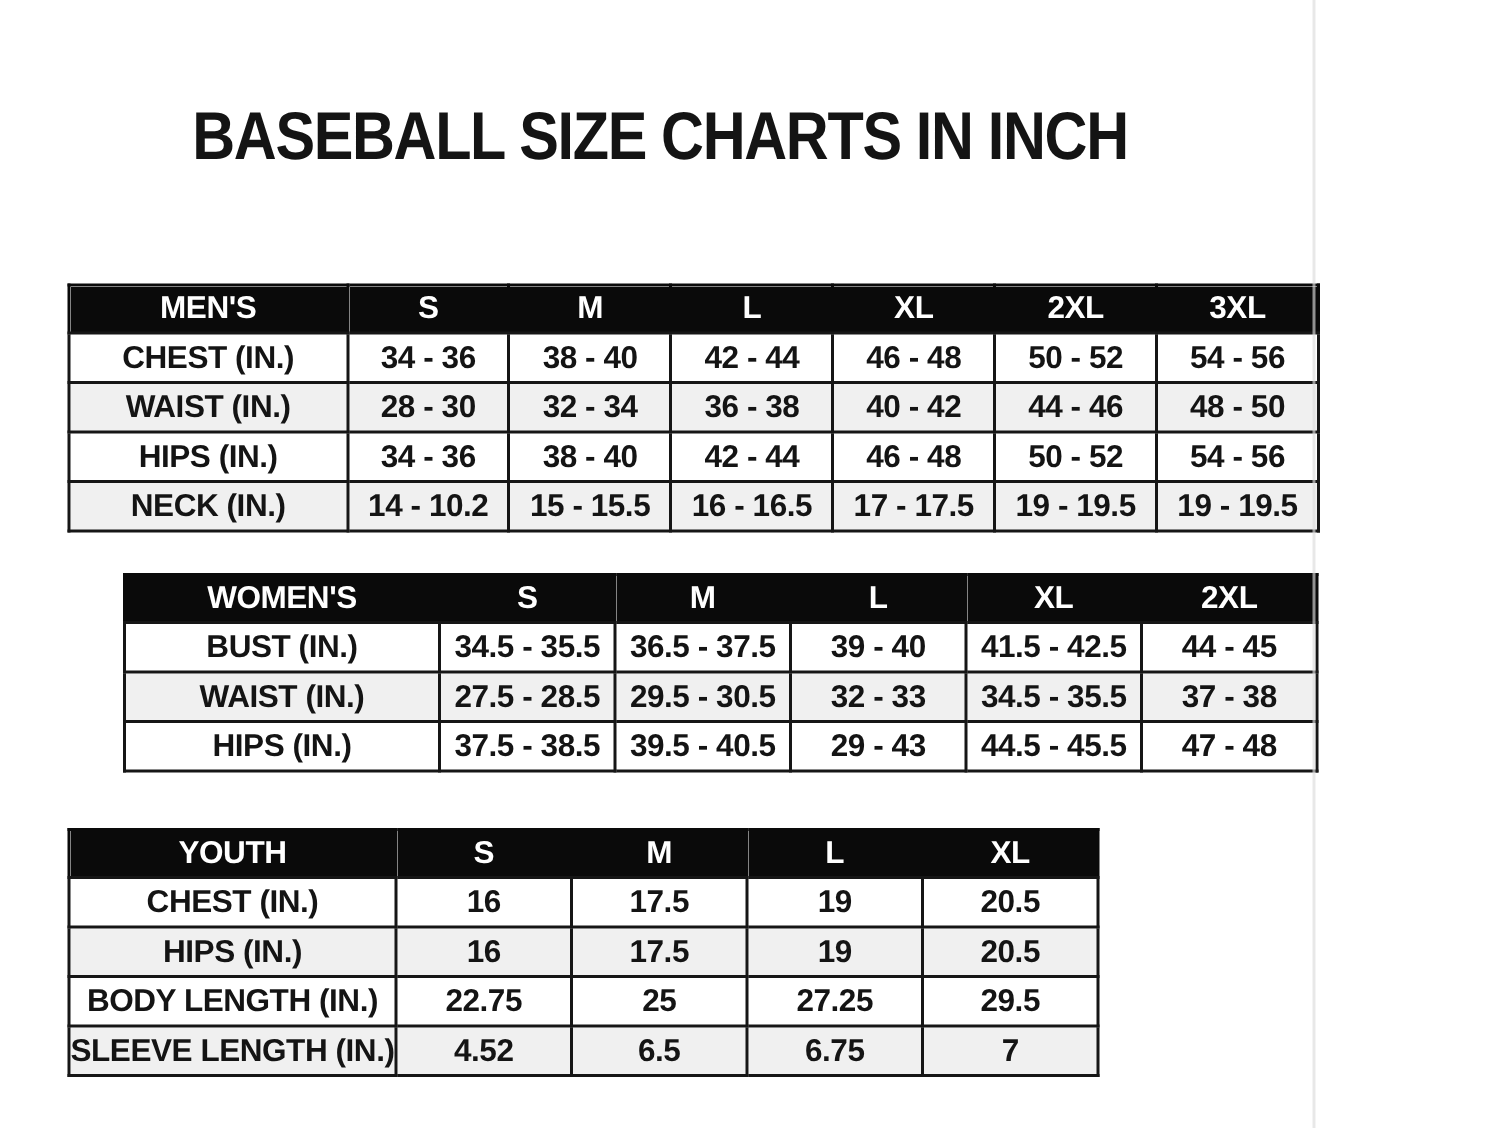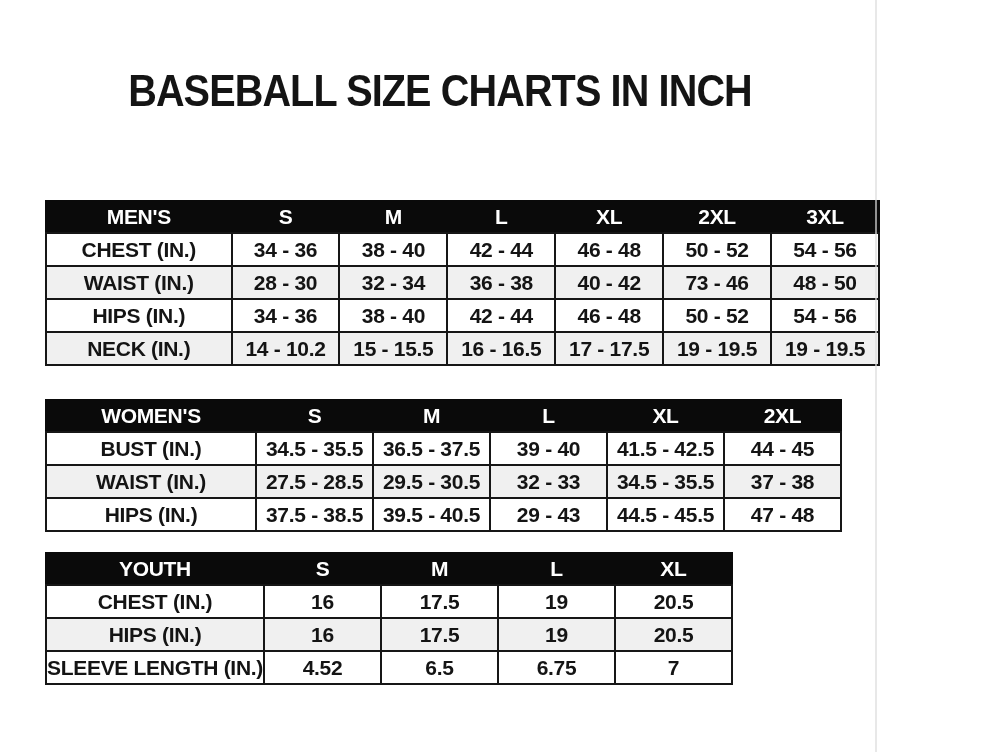--- a/index.html
+++ b/index.html
@@ -54,22 +54,22 @@
   .size-table thead th {
     background: var(--header-bg, #0a0a0a);
     color: var(--header-text, #ffffff);
     height: 30px;
     border-color: var(--header-bg, #0a0a0a);
     border-bottom-color: var(--border-color, #161616);
   }
   .size-table tbody tr:nth-child(even) td {
     background: var(--stripe-color, #f0f0f0);
   }
-  #table-mens  { top: 200px; }
-  #table-womens{ top: 399px; }
+  #table-mens  { top: 189px; }
+  #table-womens{ top: 382px; margin-left: 37px; }
   #table-youth { top: 552px; padding-left: 27px; }
   .edge-artifact {
     position: absolute;
     top: 0;
     bottom: 0;
     right: 3px;
     width: 2px;
     background: var(--edge-artifact-color, #dcdcdc);
     opacity: 0.65;
   }
@@ -110,21 +110,21 @@
           <td>46 - 48</td>
           <td>50 - 52</td>
           <td>54 - 56</td>
         </tr>
         <tr>
           <td>WAIST (IN.)</td>
           <td>28 - 30</td>
           <td>32 - 34</td>
           <td>36 - 38</td>
           <td>40 - 42</td>
-          <td>73 - 46</td>
+          <td>44 - 46</td>
           <td>48 - 50</td>
         </tr>
         <tr>
           <td>HIPS (IN.)</td>
           <td>34 - 36</td>
           <td>38 - 40</td>
           <td>42 - 44</td>
           <td>46 - 48</td>
           <td>50 - 52</td>
           <td>54 - 56</td>
@@ -214,20 +214,27 @@
           <td>20.5</td>
         </tr>
         <tr>
           <td>HIPS (IN.)</td>
           <td>16</td>
           <td>17.5</td>
           <td>19</td>
           <td>20.5</td>
         </tr>
         <tr>
+          <td>BODY LENGTH (IN.)</td>
+          <td>22.75</td>
+          <td>25</td>
+          <td>27.25</td>
+          <td>29.5</td>
+        </tr>
+        <tr>
           <td>SLEEVE LENGTH (IN.)</td>
           <td>4.52</td>
           <td>6.5</td>
           <td>6.75</td>
           <td>7</td>
         </tr>
       </tbody>
     </table>
 
   <div class="edge-artifact"></div>

